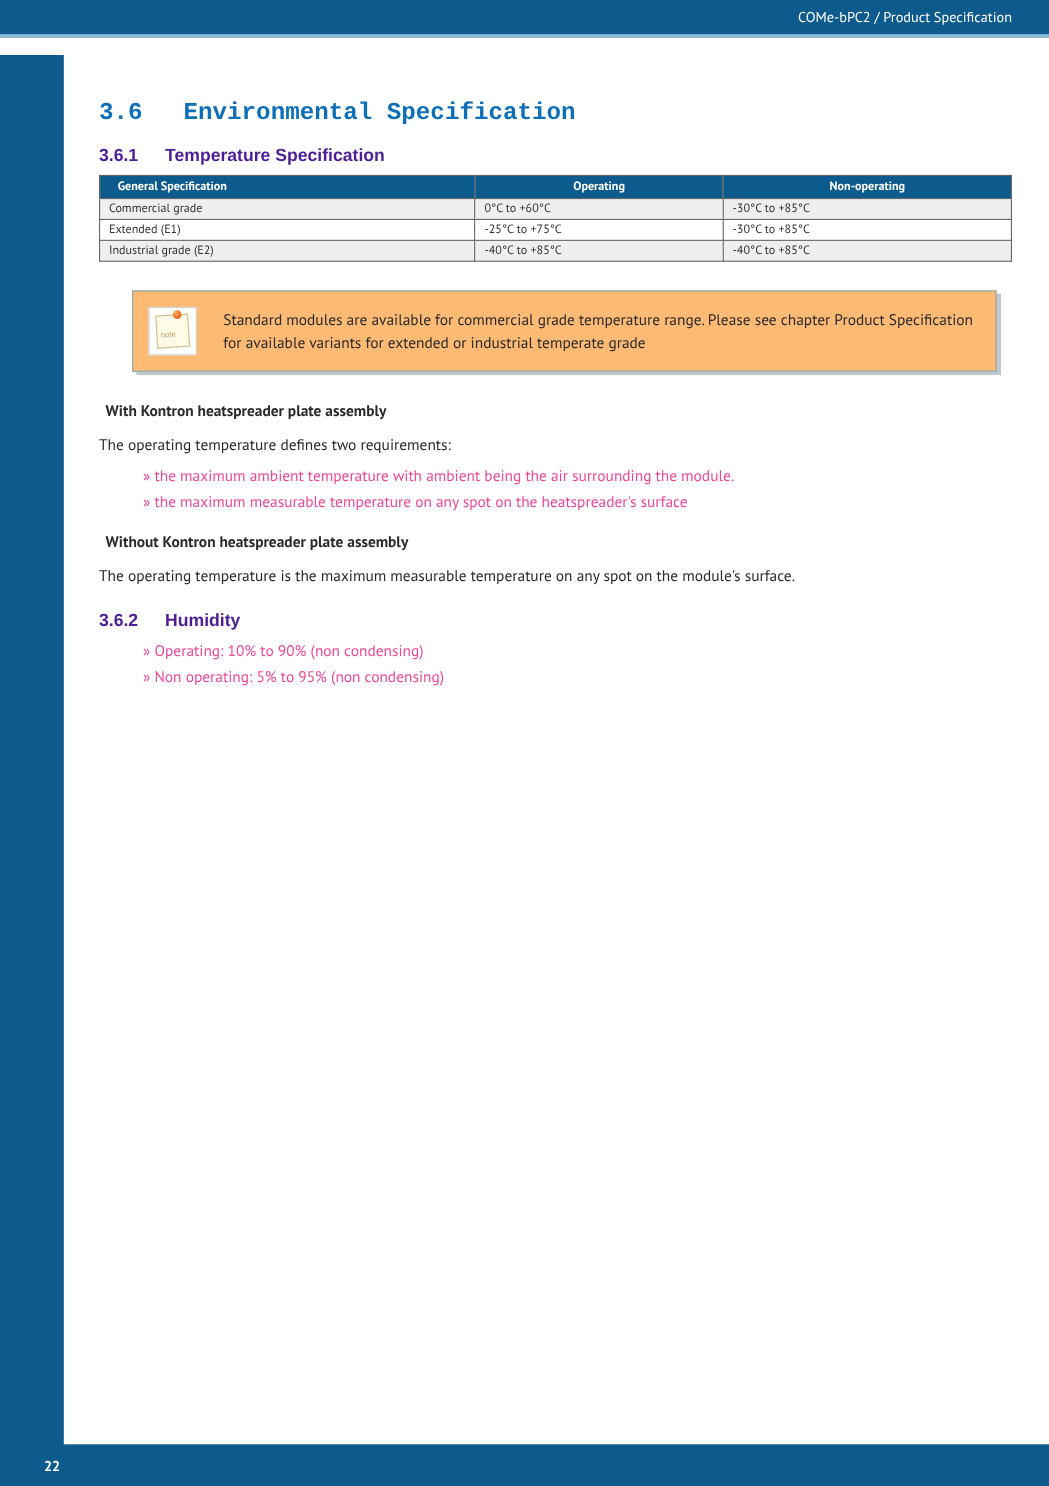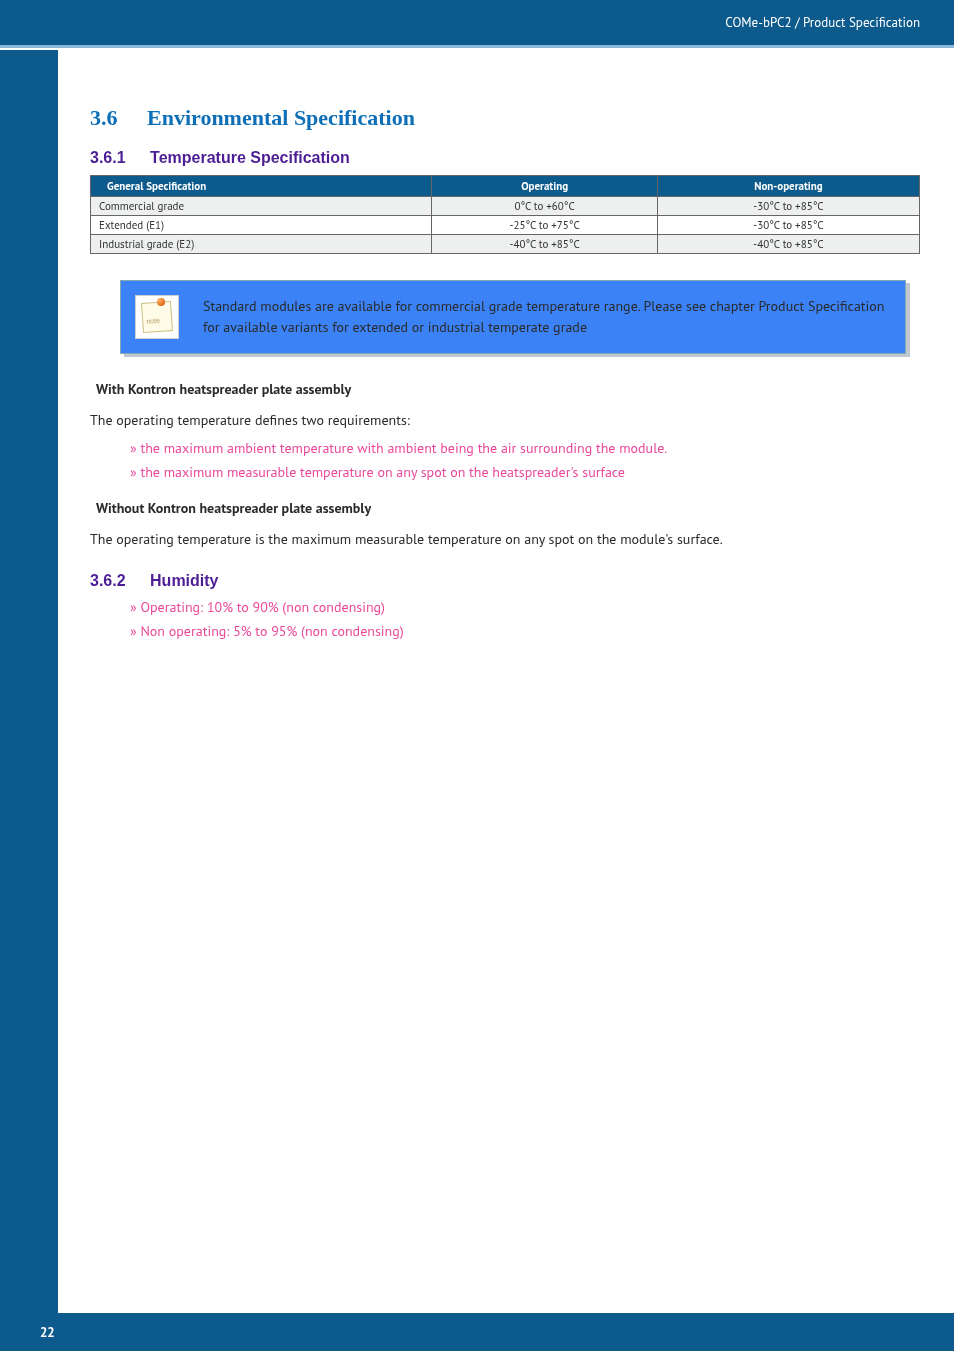--- a/index.html
+++ b/index.html
@@ -1,21 +1,21 @@
 <!DOCTYPE html>
 <html><head>
 <meta charset="utf-8">
 <style>
   * { box-sizing: border-box; margin: 0; padding: 0; }
   html, body { width: 954px; height: 1351px; font-family: 'Segoe UI', 'PT Sans', sans-serif; color: #333; }
   body { background: #fff; position: relative; }
 
   .header {
     background: #0d5a8c;
-    height: 48px;
+    height: 34px;
     width: 100%;
     display: flex;
     justify-content: flex-end;
     align-items: center;
     padding-right: 34px;
     color: #fff;
     font-size: 13px;
     border-bottom: 3px solid #88b8d8;
   }
   .left-rail {
@@ -29,25 +29,24 @@
 
   .content {
     position: absolute;
     left: 90px;
     right: 34px;
     top: 90px;
   }
 
   h1.sec {
     color: #0d6fb8;
-    font-family: Liberation Serif, serif;
+    font-family: Liberation Mono, monospace;
     font-weight: bold;
     font-size: 22px;
     margin-bottom: 18px;
-    margin-top: 15px;
   }
   h1.sec .num { display: inline-block; margin-right: 24px; }
 
   h2.subsec {
     color: #4c1d95;
     font-family: Arial, Helvetica, sans-serif;
     font-weight: bold;
     font-size: 16px;
     margin-top: 8px;
     margin-bottom: 8px;
@@ -64,41 +63,40 @@
     color: #fff;
     font-weight: bold;
     text-align: center;
     padding: 3px 16px;
     border: 1px solid #666;
   }
   table.spec th:first-child { text-align: left; }
   table.spec td {
     border: 1px solid #666;
     padding: 2px 8px;
-    text-align: center;
     background: #fff;
   }
   table.spec td:first-child { text-align: left; }
   table.spec tr.alt td { background: #eef0f0; }
 
   .note-box-wrap {
     margin: 26px 14px 26px 30px;
     position: relative;
   }
   .note-shadow {
     position: absolute;
     top: 3px; left: 4px; right: -4px; bottom: -3px;
     background: #bfc8cc;
     z-index: 0;
   }
   .note-box {
     position: relative;
     z-index: 1;
     border: 1px solid #84a9b5;
-    background: #3b82f6;
+    background: #fdba74;
     padding: 14px 18px 14px 14px;
     display: flex;
     align-items: center;
     gap: 24px;
     font-size: 14px;
     color: #2a2a2a;
     line-height: 1.5;
   }
   .note-icon {
     width: 44px; height: 44px; flex: 0 0 44px;

